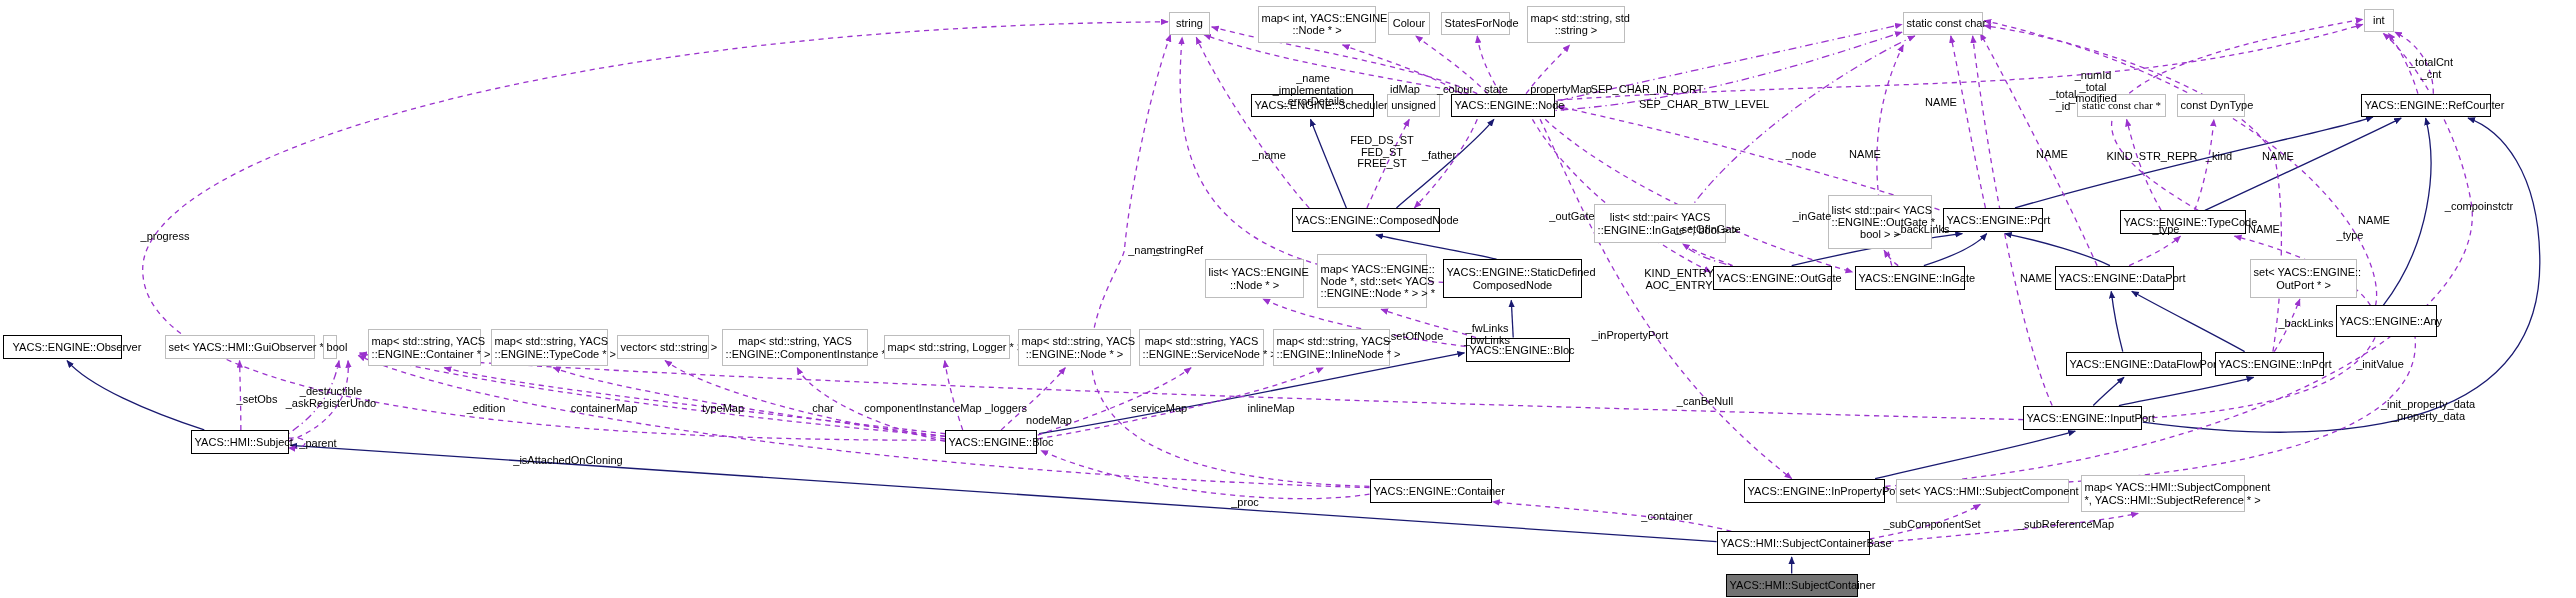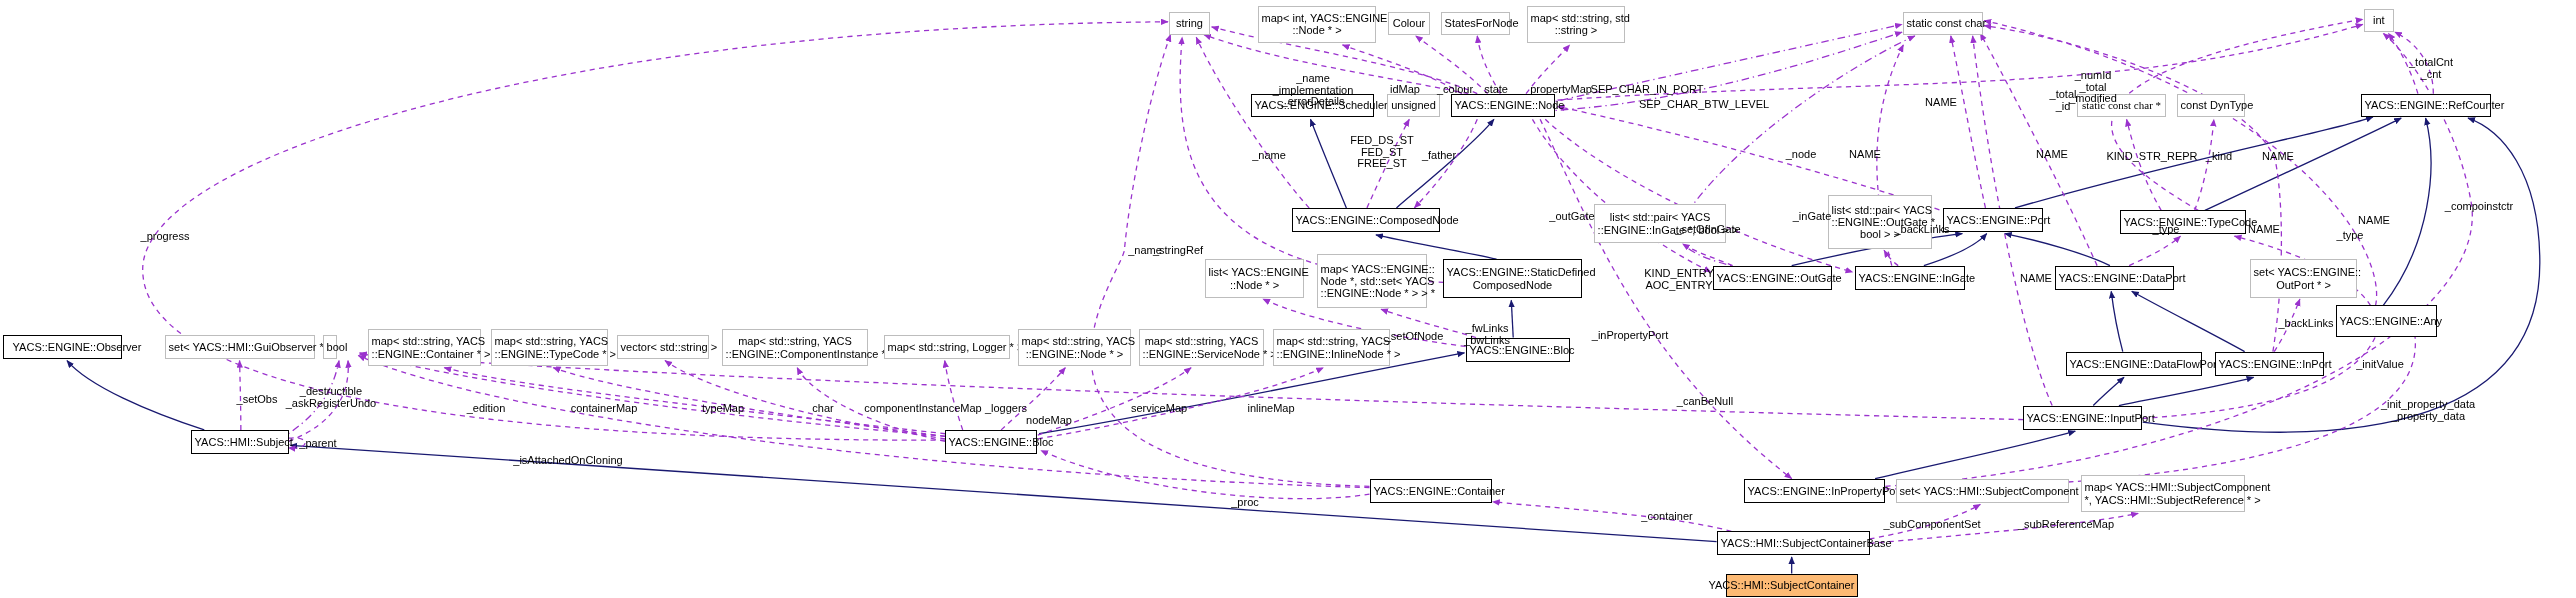--- a/index.html
+++ b/index.html
@@ -7,21 +7,21 @@
          font-family:"Liberation Sans",sans-serif;}
   #edges{position:absolute;left:0;top:0;width:2576px;height:598px;}
   .edge{fill:none;stroke-width:2px;}
   .edge.inheritance{stroke:#191970;}
   .edge.usage{stroke:#9a32cd;stroke-dasharray:8,7;}
   .edge.usage-dashdot{stroke:#9a32cd;stroke-dasharray:2,6,12,6;}
   .node{position:absolute;box-sizing:border-box;background:#ffffff;border:0.6px solid #000000;
         display:flex;flex-direction:column;justify-content:center;text-align:center;
         font-size:11px;line-height:12.2px;color:#000;white-space:nowrap;padding:0 2.6px;}
   .node.template{border-color:#bdbdbd;}
-  .node.highlight{background:#fdba74;border:1.3px solid #000000;align-items:flex-end;}
+  .node.highlight{background:#737373;border:1.3px solid #000000;}
   .edge-label{position:absolute;transform:translate(-50%,-50%);font-size:11px;line-height:11.6px;
         color:#000;text-align:center;white-space:nowrap;}
 </style>
 </head>
 <body>
 
 <div id="stage" style="background: rgb(255, 255, 255); border-radius: 24px;">
   <svg id="edges" viewBox="0 0 4014 932" xmlns="http://www.w3.org/2000/svg">
     <defs>
       <marker id="arrow-inh" markerWidth="13" markerHeight="11" refX="11" refY="5" orient="auto" markerUnits="userSpaceOnUse">

